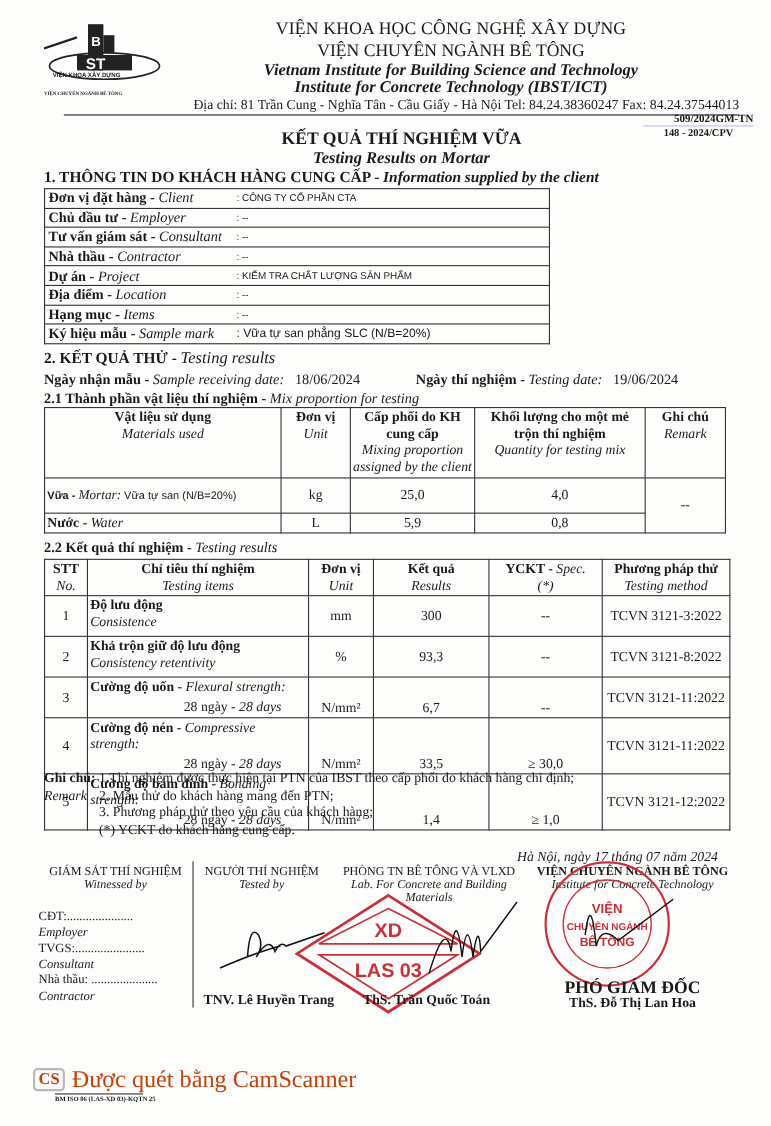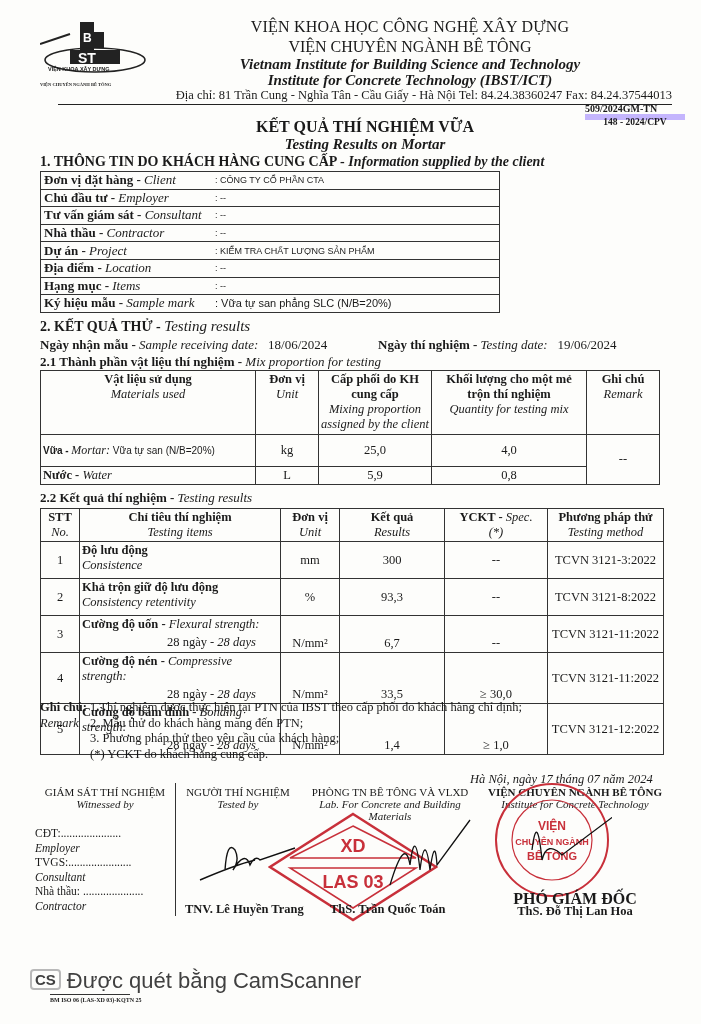--- a/index.html
+++ b/index.html
@@ -9,21 +9,21 @@
   .it { font-style:italic; }
   .b { font-weight:bold; }
 
   
   .logo { left:40px; top:14px; width:110px; height:82px; }
   .hdr1 { left:150px; top:18px; width:520px; font-size:16px; text-align:center; letter-spacing:0.2px; }
   .hdr2 { left:150px; top:38px; width:520px; font-size:16px; text-align:center; }
   .hdr3 { left:150px; top:56px; width:520px; font-size:15px; text-align:center; font-weight:bold; font-style:italic; }
   .hdr4 { left:150px; top:72px; width:520px; font-size:15px; text-align:center; font-weight:bold; font-style:italic; }
   .addr { left:58px; top:88px; width:614px; font-size:12.5px; border-bottom:1.5px solid #222; padding-bottom:1px; text-align:right; }
-  .docno1 { left:585px; top:103px; width:100px; font-size:10px; font-weight:bold; text-align:left; border-bottom:6px solid #c4b5fd; }
+  .docno1 { left:585px; top:103px; width:100px; font-size:10px; font-weight:bold; text-align:right; border-bottom:1px solid #c4b5fd; }
   .docno2 { left:585px; top:117px; width:100px; font-size:9.5px; font-weight:bold; text-align:center; }
 
   .title1 { left:150px; top:118px; width:430px; text-align:center; font-size:16px; font-weight:bold; }
   .title2 { left:150px; top:136px; width:430px; text-align:center; font-size:15px; font-weight:bold; font-style:italic; }
 
   .sec { font-size:14px; font-weight:bold; }
   .sec .it { font-weight:bold; }
   .sub { font-size:13px; font-weight:bold; }
   .sub .it { font-weight:normal; }
 
@@ -52,21 +52,21 @@
   .res td { height:34px; }
   .res td.item { text-align:left; vertical-align:top; line-height:15px; }
   .res td.bot { vertical-align:bottom; }
 
   .remark { left:40px; top:700px; font-size:12.5px; line-height:15.5px; width:640px; }
 
   .sign { font-size:11.5px; }
   .signhdr { font-size:11px; }
   .vline { left:175px; top:783px; width:1.2px; height:133px; background:#333; }
 
-  .footer-cs { left:30px; top:968px; font-family:Liberation Sans, sans-serif; font-size:22px; color:#404040; }
+  .footer-cs { left:30px; top:968px; font-family:Liberation Serif, serif; font-size:22px; color:#c2410c; }
   .cs-box { display:inline-block; border:2px solid #b9b9b9; border-radius:4px; font-size:15px; font-weight:bold; padding:0 3px; margin-right:6px; vertical-align:3px; }
   .iso { left:50px; top:997px; font-size:6px; font-weight:bold; }
   .isoline { left:50px; top:994px; width:80px; border-top:1px solid #333; }
 </style>
 </head>
 <body>
 
 <div class="abs logo">
   <svg width="110" height="82" viewBox="0 0 110 82">
     <line x1="0" y1="30" x2="30" y2="20" stroke="#222" stroke-width="2"></line>

